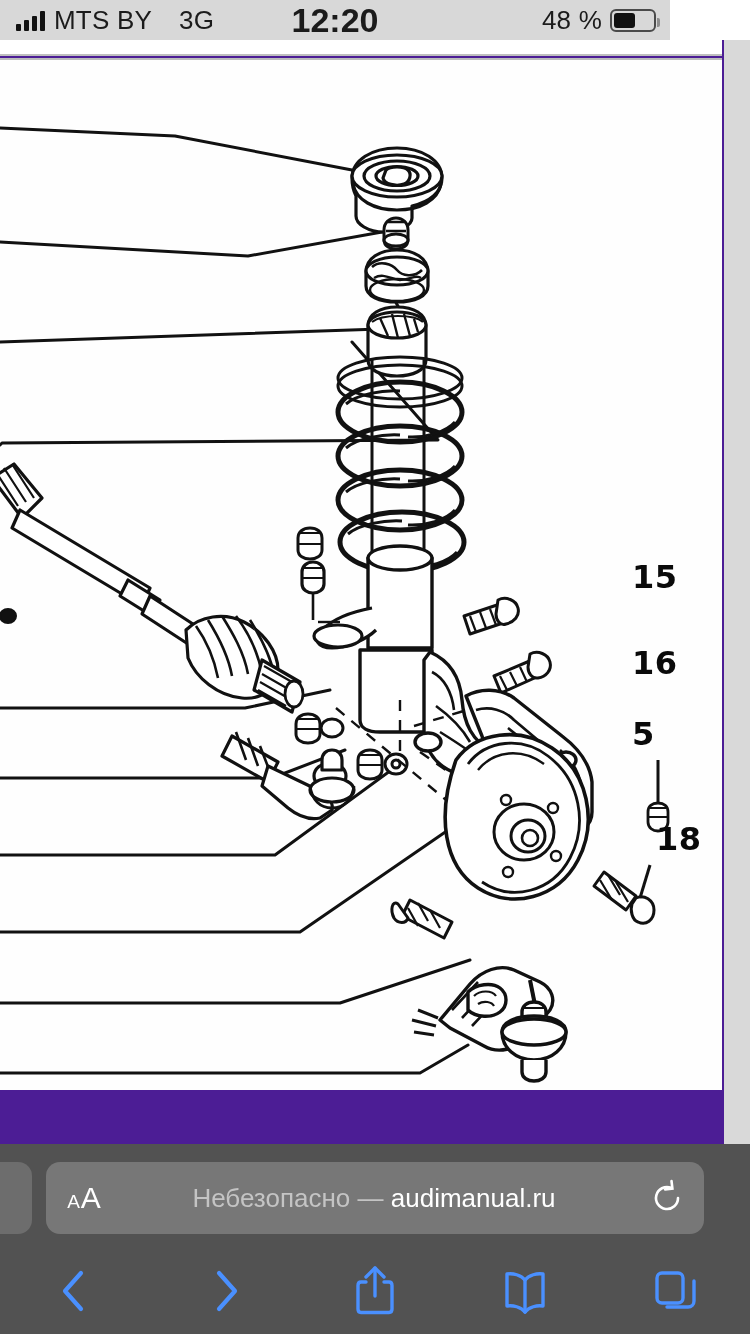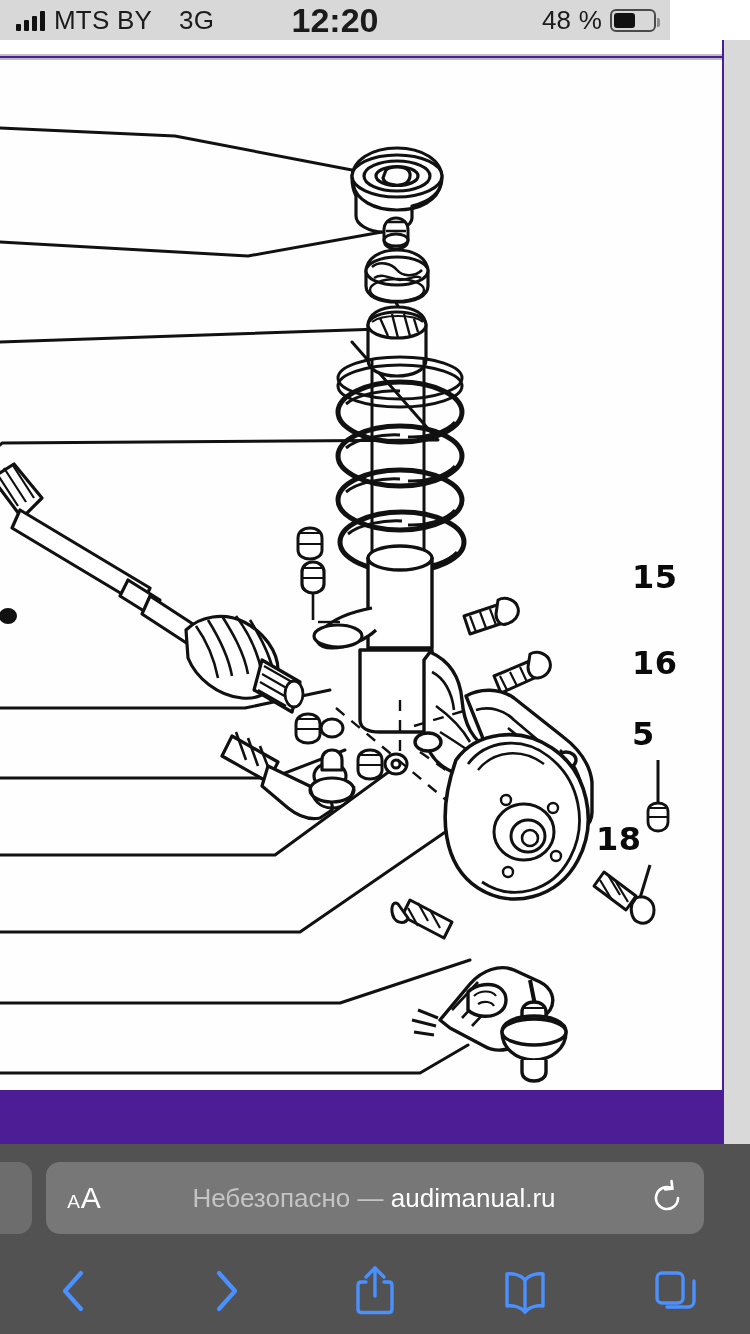--- a/index.html
+++ b/index.html
@@ -431,21 +431,21 @@
                    C540,1021 546,1018 546,1012 L546,1000" fill="#fff"></path>
 
           <path d="M438,958 L418,950 M436,966 L412,960 M434,975 L414,972" stroke-width="3"></path>
         </g>
 
       </svg>
 
       <div class="callout" style="left:632px; top:498px;">15</div>
       <div class="callout" style="left:632px; top:572px;margin-top:12px;">16</div>
       <div class="callout" style="left:632px; top:655px;">5</div>
-      <div class="callout" style="left:596px; top:760px;">18</div>
+      <div class="callout" style="left:656px; top:760px;">18</div>
     </div>
   </div>
 
   <div id="browserbar">
 
     <div id="tabstrip">
       <div id="tab-prev"></div>
 
       <div id="urlbar">
         <div id="aa-button">

